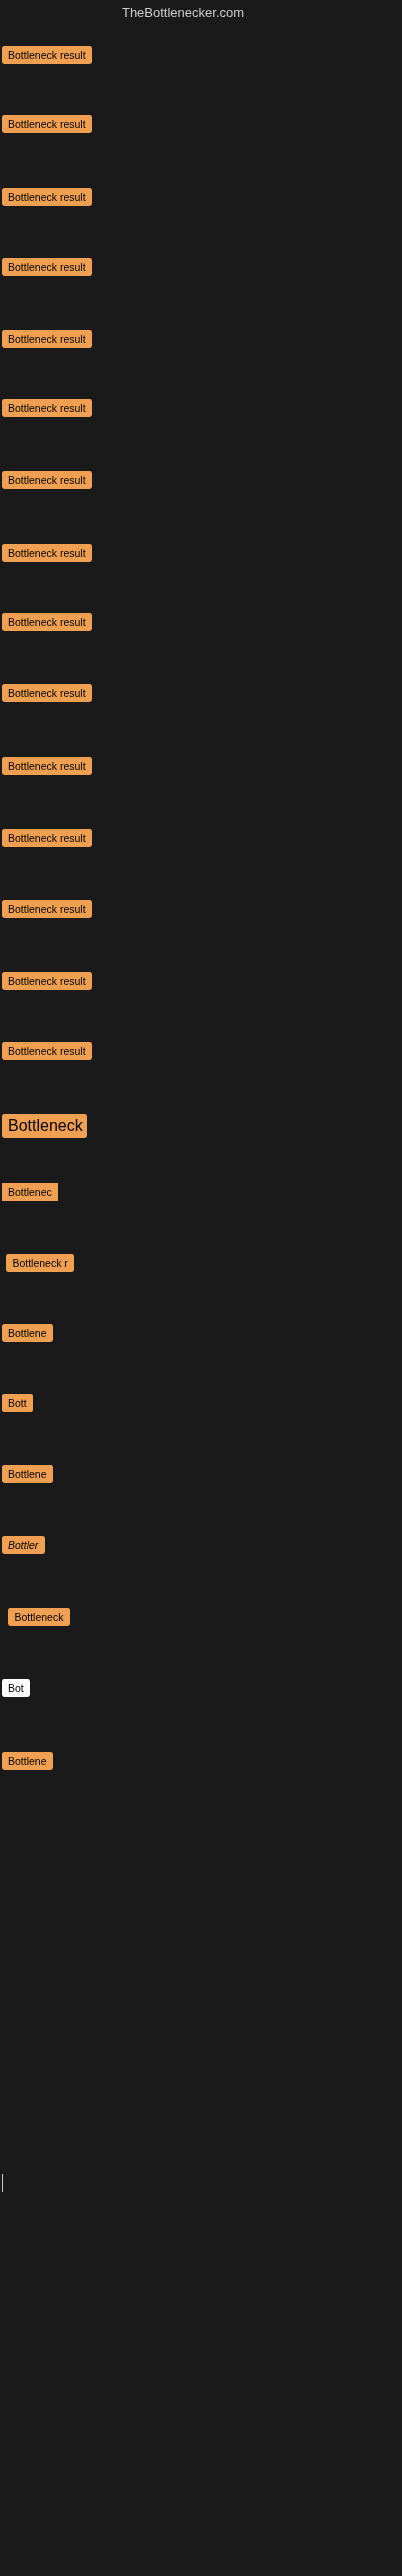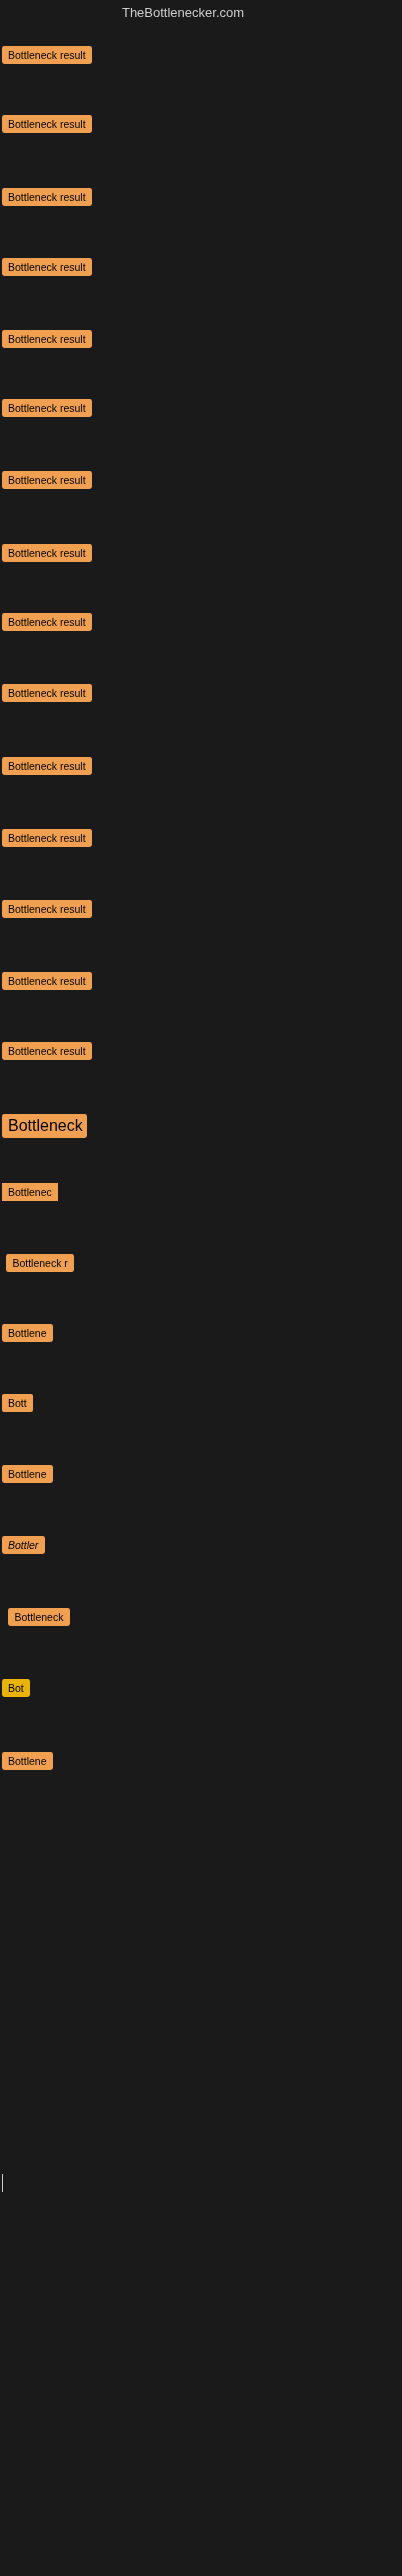--- a/index.html
+++ b/index.html
@@ -45,16 +45,16 @@
     <div style="position: absolute; top: 972px; left: 1.6px;"><span style="display: inline-block; background-color: rgb(240, 160, 80); color: rgb(0, 0, 0); font-size: 10.5px; font-weight: normal; padding: 3.2px 6.4px; border-radius: 2.4px; white-space: nowrap; overflow: hidden; max-width: 105px;">Bottleneck result</span></div>
     <div style="position: absolute; top: 1042px; left: 1.6px;"><span style="display: inline-block; background-color: rgb(240, 160, 80); color: rgb(0, 0, 0); font-size: 10.5px; font-weight: normal; padding: 3.2px 6.4px; border-radius: 2.4px; white-space: nowrap; overflow: hidden; max-width: 97px;">Bottleneck result</span></div>
     <div style="position: absolute; top: 1114px; left: 1.6px;"><span style="display: inline-block; background-color: rgb(240, 160, 80); color: rgb(0, 0, 0); font-size: 16px; font-weight: normal; padding: 3.2px 6.4px; border-radius: 2.4px; white-space: nowrap; overflow: hidden; max-width: 85px;">Bottleneck res</span></div>
     <div style="position: absolute; top: 1183px; left: 1.6px;"><span style="display: inline-block; background-color: rgb(240, 160, 80); color: rgb(0, 0, 0); font-size: 10.5px; font-weight: normal; padding: 3.2px 6.4px; border-radius: 0; white-space: nowrap; overflow: hidden; max-width: 63px; text-align: right;">Bottlenec</span></div>
     <div style="position: absolute; top: 1254px; left: 6px;"><span style="display: inline-block; background-color: rgb(240, 160, 80); color: rgb(0, 0, 0); font-size: 10.5px; font-weight: normal; padding: 3.2px 6.4px; border-radius: 2.4px; white-space: nowrap; overflow: hidden; max-width: 72px;">Bottleneck r</span></div>
     <div style="position: absolute; top: 1324px; left: 1.6px;"><span style="display: inline-block; background-color: rgb(240, 160, 80); color: rgb(0, 0, 0); font-size: 10.5px; font-weight: normal; padding: 3.2px 6.4px; border-radius: 2.4px; white-space: nowrap; overflow: hidden; max-width: 56px;">Bottlene</span></div>
     <div style="position: absolute; top: 1394px; left: 1.6px;"><span style="display: inline-block; background-color: rgb(240, 160, 80); color: rgb(0, 0, 0); font-size: 10.5px; font-weight: normal; padding: 3.2px 6.4px; border-radius: 2px; white-space: nowrap; overflow: hidden; max-width: 34px;">Bott</span></div>
     <div style="position: absolute; top: 1465px; left: 1.6px;"><span style="display: inline-block; background-color: rgb(240, 160, 80); color: rgb(0, 0, 0); font-size: 10.5px; font-weight: normal; padding: 3.2px 6.4px; border-radius: 2.4px; white-space: nowrap; overflow: hidden; max-width: 56px;">Bottlene</span></div>
     <div style="position: absolute; top: 1536px; left: 1.6px; font-style: italic;"><span style="display: inline-block; background-color: rgb(240, 160, 80); color: rgb(0, 0, 0); font-size: 10.5px; font-weight: normal; padding: 3.2px 6.4px; border-radius: 2.4px; white-space: nowrap; overflow: hidden; max-width: 47px;">Bottler</span></div>
     <div style="position: absolute; top: 1608px; left: 8px;"><span style="display: inline-block; background-color: rgb(240, 160, 80); color: rgb(0, 0, 0); font-size: 10.5px; font-weight: normal; padding: 3.2px 6.4px; border-radius: 2.4px; white-space: nowrap; overflow: hidden; max-width: 66px;">Bottleneck</span></div>
-    <div style="position: absolute; top: 1679px; left: 1.6px;"><span style="display: inline-block; background-color: #eab308; color: rgb(0, 0, 0); font-size: 10.5px; font-weight: normal; padding: 3.2px 6.4px; border-radius: 2.4px; white-space: nowrap; overflow: hidden; max-width: 29px;">Bot</span></div>
+    <div style="position: absolute; top: 1679px; left: 1.6px;"><span style="display: inline-block; background-color: #ffffff; color: rgb(0, 0, 0); font-size: 10.5px; font-weight: normal; padding: 3.2px 6.4px; border-radius: 2.4px; white-space: nowrap; overflow: hidden; max-width: 29px;">Bot</span></div>
     <div style="position: absolute; top: 1752px; left: 1.6px;"><span style="display: inline-block; background-color: rgb(240, 160, 80); color: rgb(0, 0, 0); font-size: 10.5px; font-weight: normal; padding: 3.2px 6.4px; border-radius: 2.4px; white-space: nowrap; overflow: hidden; max-width: 56px;">Bottlene</span></div>
   </div>
 
 
 </body></html>

